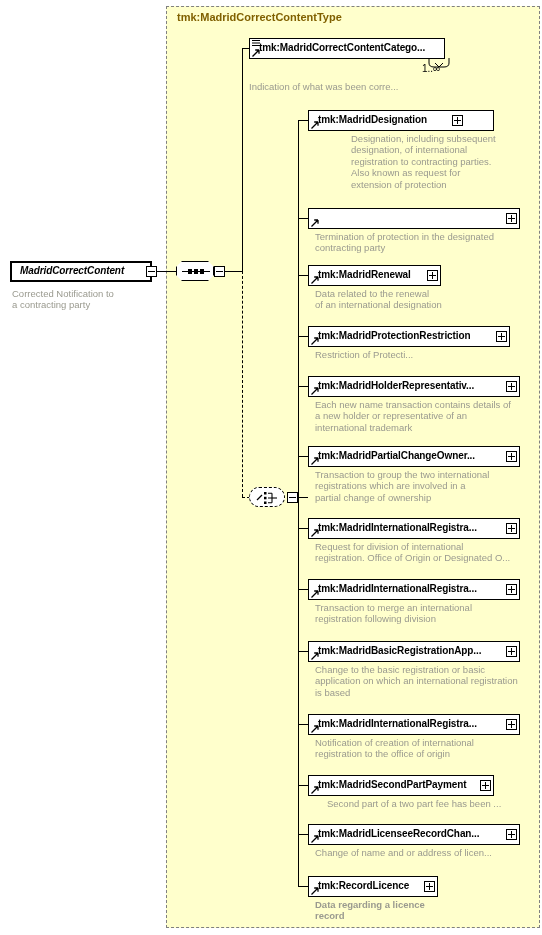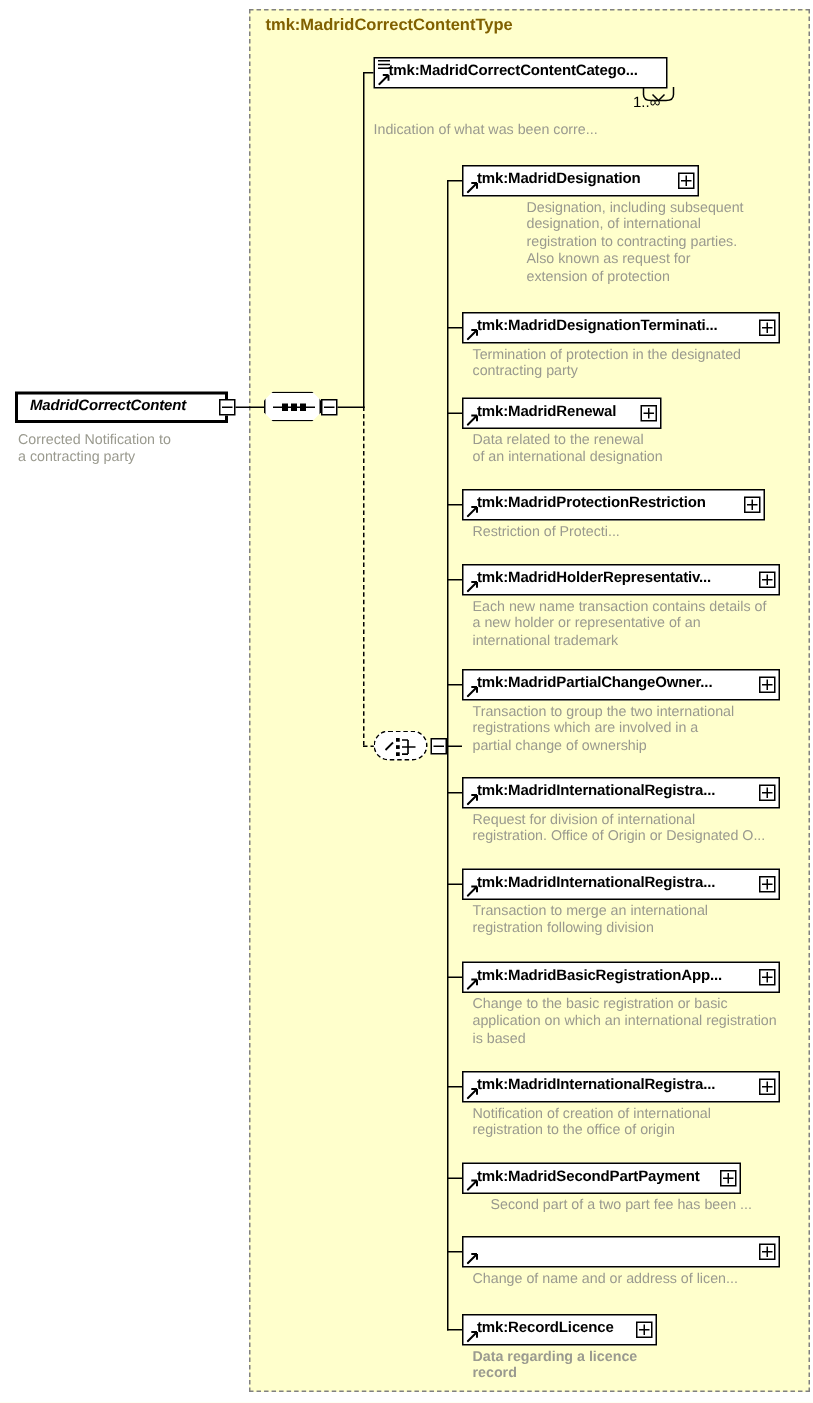--- a/index.html
+++ b/index.html
@@ -257,40 +257,39 @@
     <path d="M16 7 L21 7" stroke="#000" stroke-width="1.1" fill="none"></path>
   </svg>
 </div>
 <div class="expander" style="left:287px; top:492px;"></div>
 
 <div class="hline" style="left:298px; top:497px; width:10px;"></div>
 <div class="vline" style="left:298px; top:120px; height:767px;"></div>
 
 <div id="children">
     <div class="hline" style="left: 298px; top: 120px; width: 10px;"></div>
-    <div class="elembox" style="left: 308px; top: 110px; width: 158px;">
+    <div class="elembox" style="left: 308px; top: 110px; width: 186px;">
       <div class="shadow" style="width: 158px;"></div>
       <svg class="arrowglyph" viewBox="0 0 8 8">
         <path d="M0.5 7.5 L7 1 M7 1 L3.2 1 M7 1 L7 4.8" stroke="#000" stroke-width="1.3" fill="none"></path>
       </svg>
       <span class="label">tmk:MadridDesignation</span>
     </div>
     <div class="expander plus" style="left: 452px; top: 115px;"></div>
     <div class="annot" style="left: 315px; top: 133px; width: 225px; margin-left: 36px;">Designation, including subsequent
 designation, of international
 registration to contracting parties.
 Also known as request for
 extension of protection</div>
     <div class="hline" style="left: 298px; top: 218px; width: 10px;"></div>
     <div class="elembox" style="left: 308px; top: 208px; width: 212px;">
       <div class="shadow" style="width: 212px;"></div>
       <svg class="arrowglyph" viewBox="0 0 8 8">
         <path d="M0.5 7.5 L7 1 M7 1 L3.2 1 M7 1 L7 4.8" stroke="#000" stroke-width="1.3" fill="none"></path>
       </svg>
-      <span class="label">tmk:MadridDesignationTerminati...</span>
     </div>
     <div class="expander plus" style="left: 506px; top: 213px;"></div>
     <div class="annot" style="left: 315px; top: 231px; width: 225px;">Termination of protection in the designated
 contracting party</div>
     <div class="hline" style="left: 298px; top: 275px; width: 10px;"></div>
     <div class="elembox" style="left: 308px; top: 265px; width: 133px;">
       <div class="shadow" style="width: 133px;"></div>
       <svg class="arrowglyph" viewBox="0 0 8 8">
         <path d="M0.5 7.5 L7 1 M7 1 L3.2 1 M7 1 L7 4.8" stroke="#000" stroke-width="1.3" fill="none"></path>
       </svg>
@@ -387,20 +386,21 @@
       <span class="label">tmk:MadridSecondPartPayment</span>
     </div>
     <div class="expander plus" style="left: 480px; top: 780px;"></div>
     <div class="annot" style="left: 327px; top: 798px; width: 225px;">Second part of a two part fee has been ...</div>
     <div class="hline" style="left: 298px; top: 834px; width: 10px;"></div>
     <div class="elembox" style="left: 308px; top: 824px; width: 212px;">
       <div class="shadow" style="width: 212px;"></div>
       <svg class="arrowglyph" viewBox="0 0 8 8">
         <path d="M0.5 7.5 L7 1 M7 1 L3.2 1 M7 1 L7 4.8" stroke="#000" stroke-width="1.3" fill="none"></path>
       </svg>
+      <span class="label">tmk:MadridLicenseeRecordChan...</span>
     </div>
     <div class="expander plus" style="left: 506px; top: 829px;"></div>
     <div class="annot" style="left: 315px; top: 847px; width: 225px;">Change of name and or address of licen...</div>
     <div class="hline" style="left: 298px; top: 886px; width: 10px;"></div>
     <div class="elembox" style="left: 308px; top: 876px; width: 130px;">
       <div class="shadow" style="width: 130px;"></div>
       <svg class="arrowglyph" viewBox="0 0 8 8">
         <path d="M0.5 7.5 L7 1 M7 1 L3.2 1 M7 1 L7 4.8" stroke="#000" stroke-width="1.3" fill="none"></path>
       </svg>
       <span class="label">tmk:RecordLicence</span>

